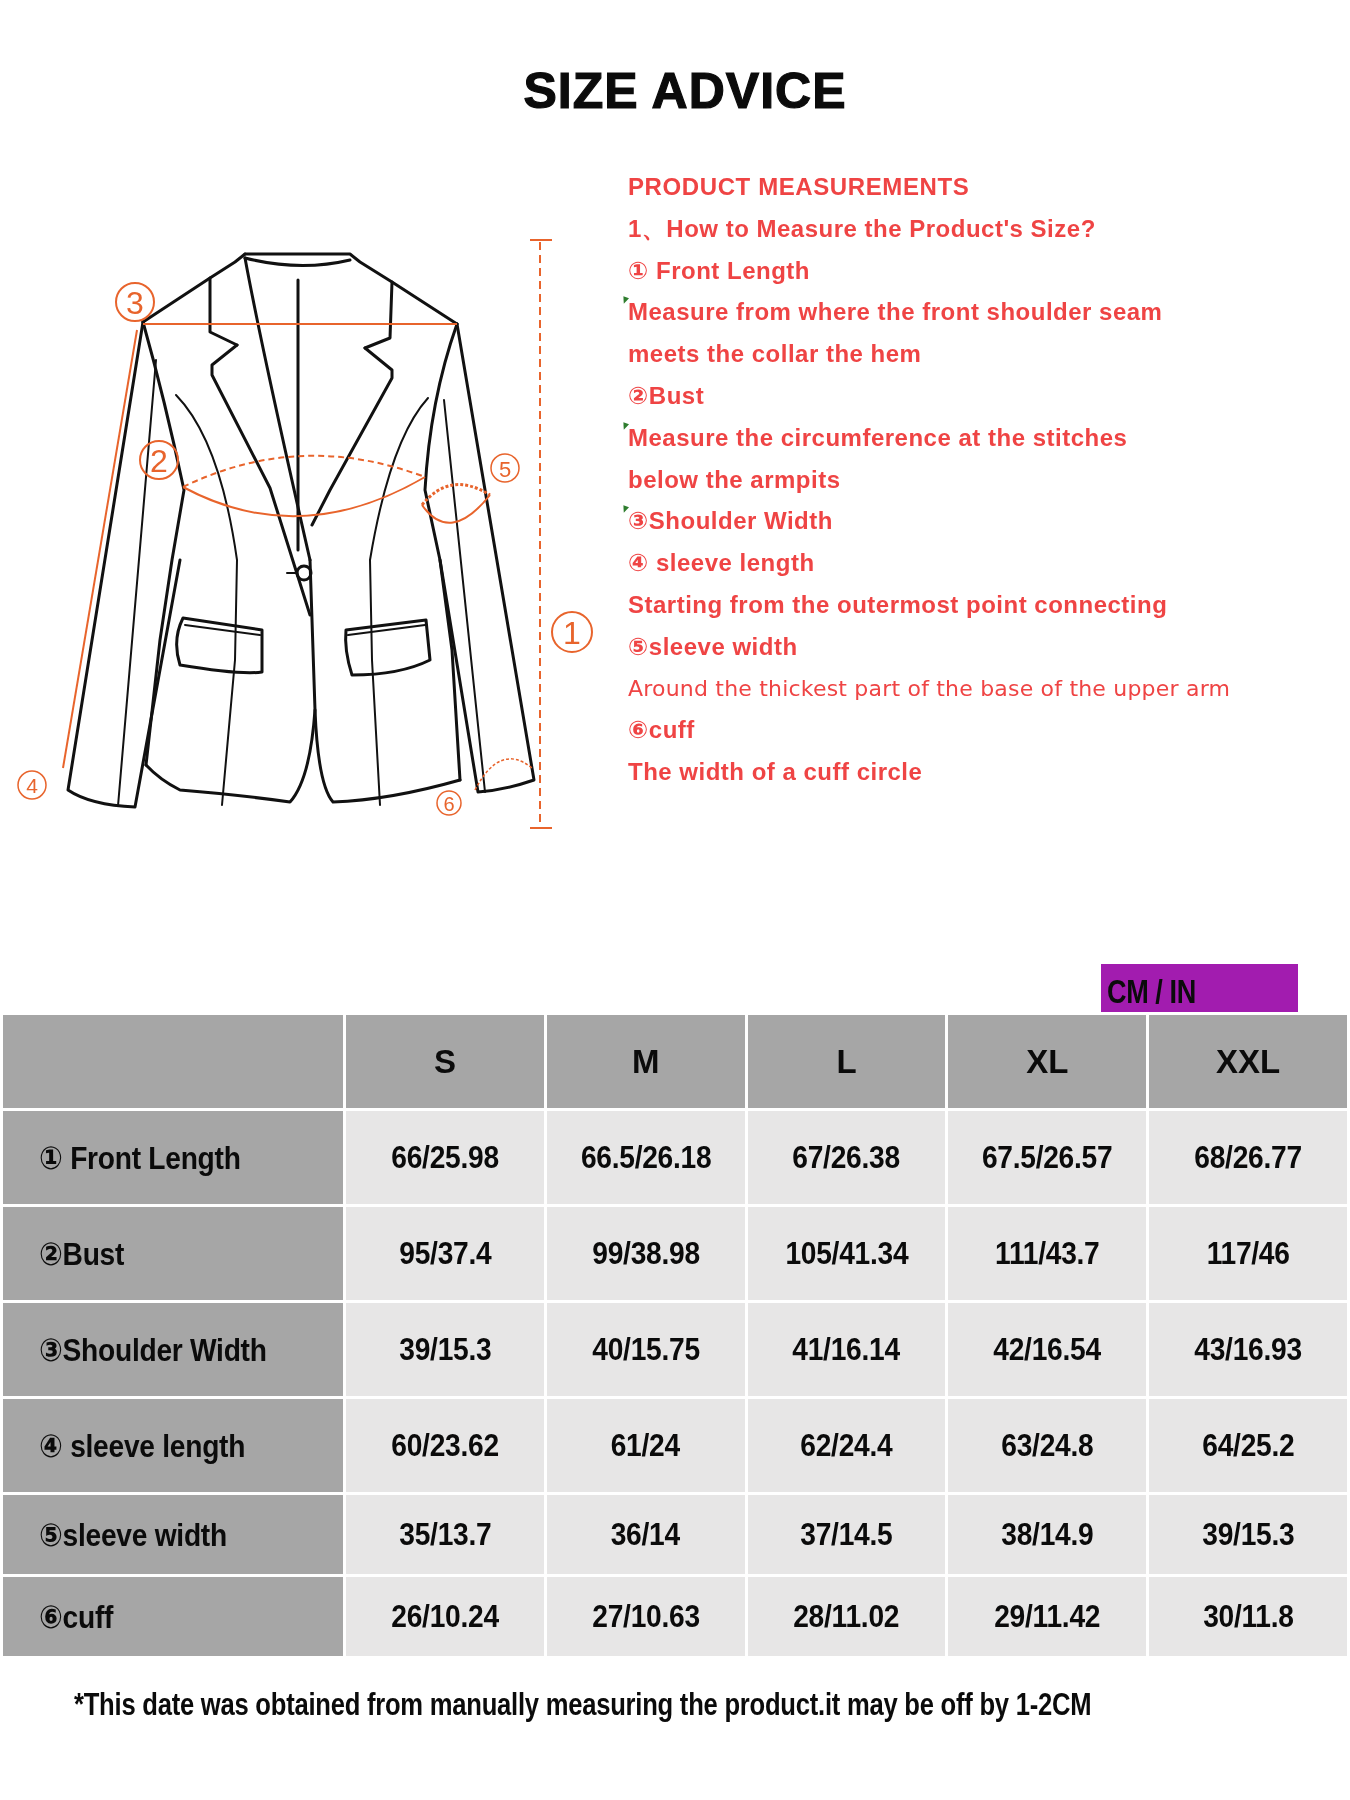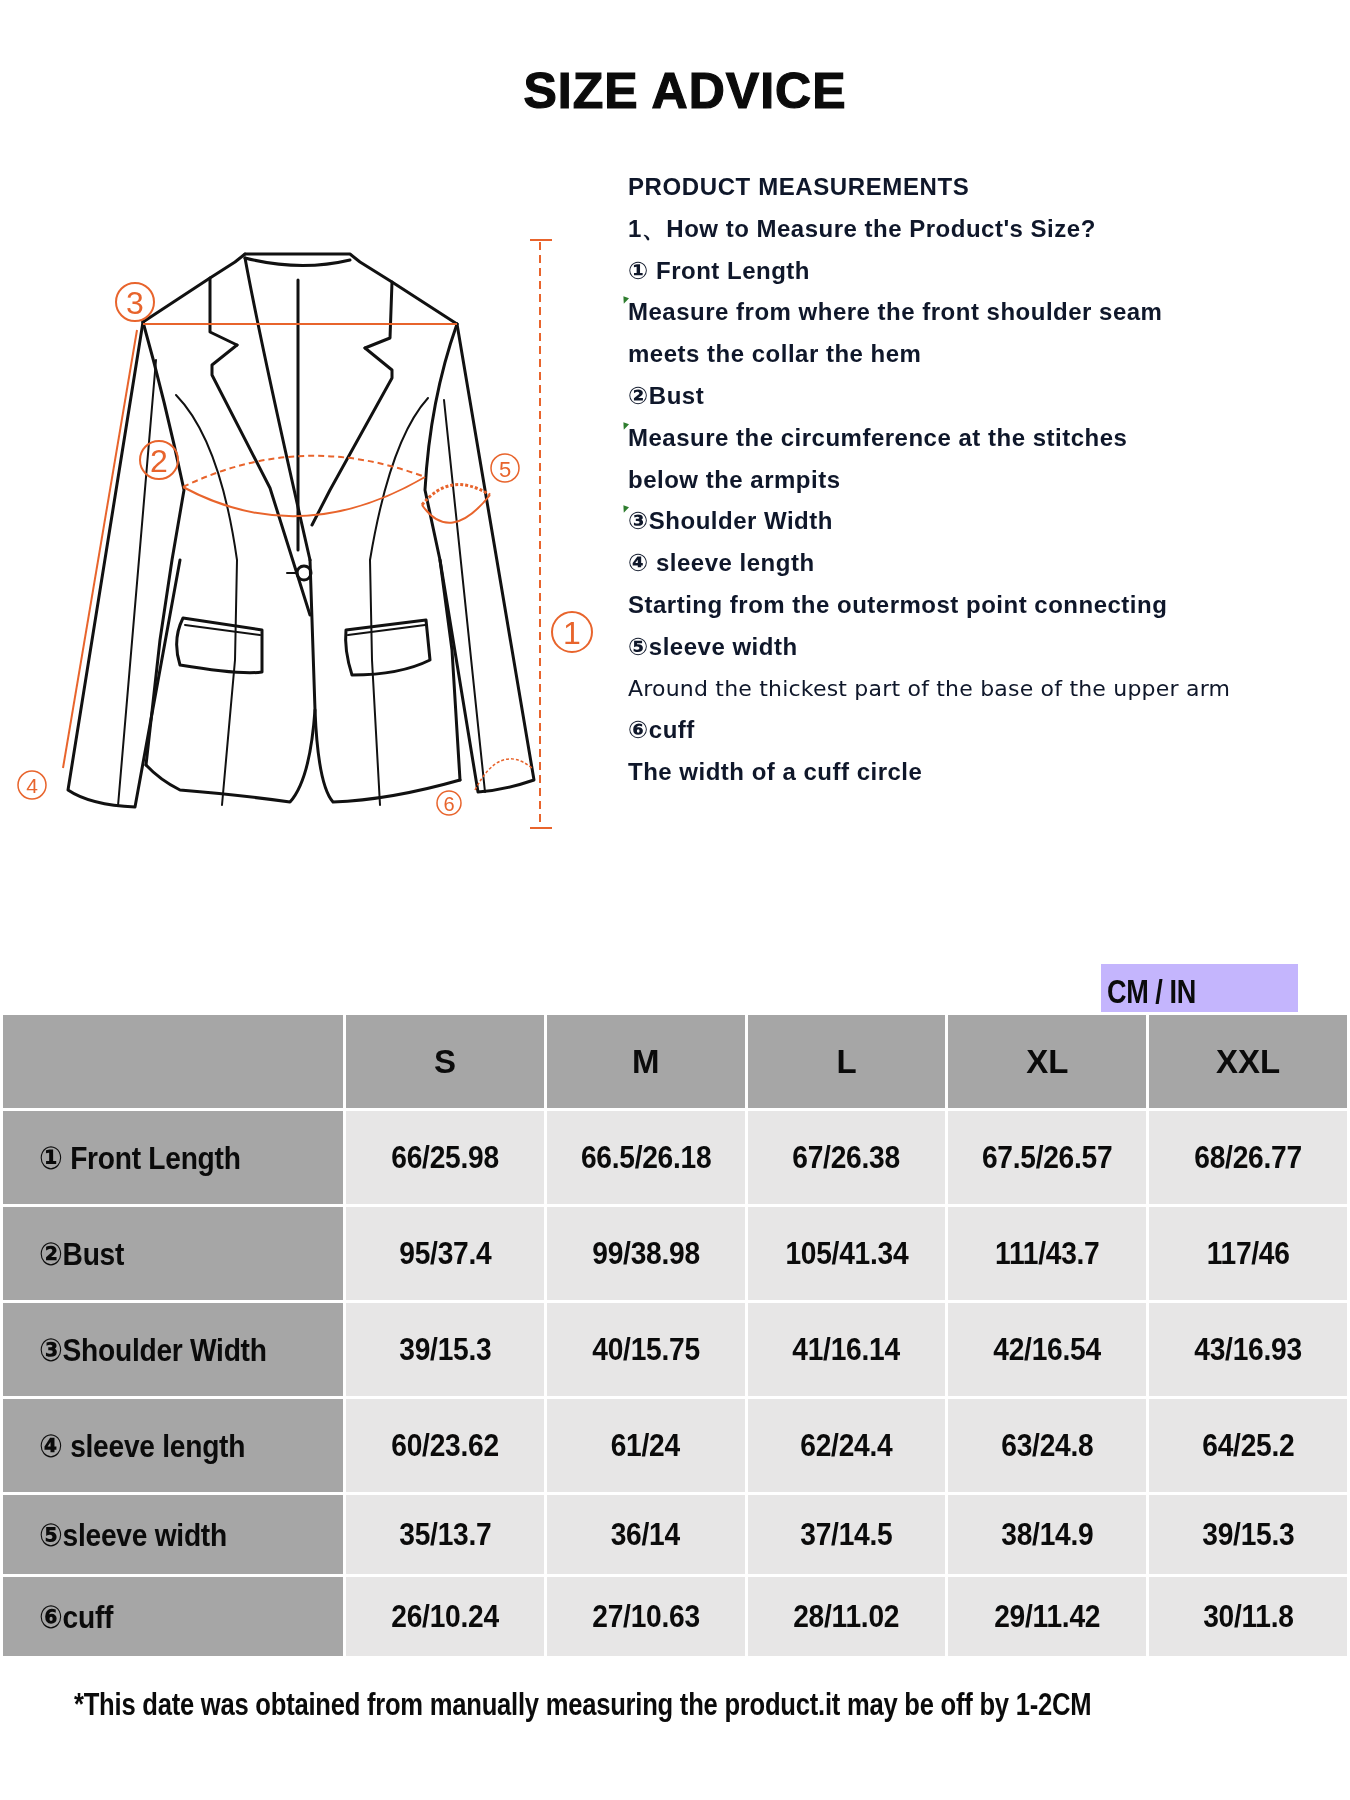--- a/index.html
+++ b/index.html
@@ -12,33 +12,33 @@
     -webkit-text-stroke: 1.2px #0b0b0b;
   }
 
   .diagram { position: absolute; left: 0; top: 220px; width: 610px; height: 650px; }
 
   .instructions {
     position: absolute; left: 628px; top: 166px; width: 720px;
   }
   .instructions .line {
     height: 41.8px; line-height: 41.8px; font-size: 24px; font-weight: 700;
-    color: #0f172a; white-space: nowrap; letter-spacing: 0.5px; position: relative;
+    color: #ef4444; white-space: nowrap; letter-spacing: 0.5px; position: relative;
   }
   .instructions .line.heading { font-size: 24px; letter-spacing: 0.6px; }
   .instructions .line.alt { font-size: 22px; letter-spacing: 0.2px; font-family: "DejaVu Sans", sans-serif; font-weight: 400;}
   .instructions .tick {
     position: absolute; left: -6px; top: 6px; width: 0; height: 0;
     border-left: 3px solid transparent; border-right: 3px solid transparent;
     border-top: 7px solid #2e7d2e; transform: rotate(20deg);
   }
 
   .unit-badge {
     position: absolute; left: 1101px; top: 964px; width: 197px; height: 48px;
-    background: #c4b5fd; color: #0b0b0b; font-weight: 900; font-size: 33px;
+    background: #a21caf; color: #0b0b0b; font-weight: 900; font-size: 33px;
     line-height: 56px; padding-left: 6px; letter-spacing: -0.5px;
     font-family: "Liberation Sans Narrow", "Liberation Sans", sans-serif;
     transform-origin: left; 
   }
   .unit-badge span { display: inline-block; transform: scaleX(0.82); transform-origin: left; }
 
   table.size-table {
     position: absolute; left: 0; top: 1012px; width: 1350px;
     border-collapse: collapse; table-layout: fixed;
   }

